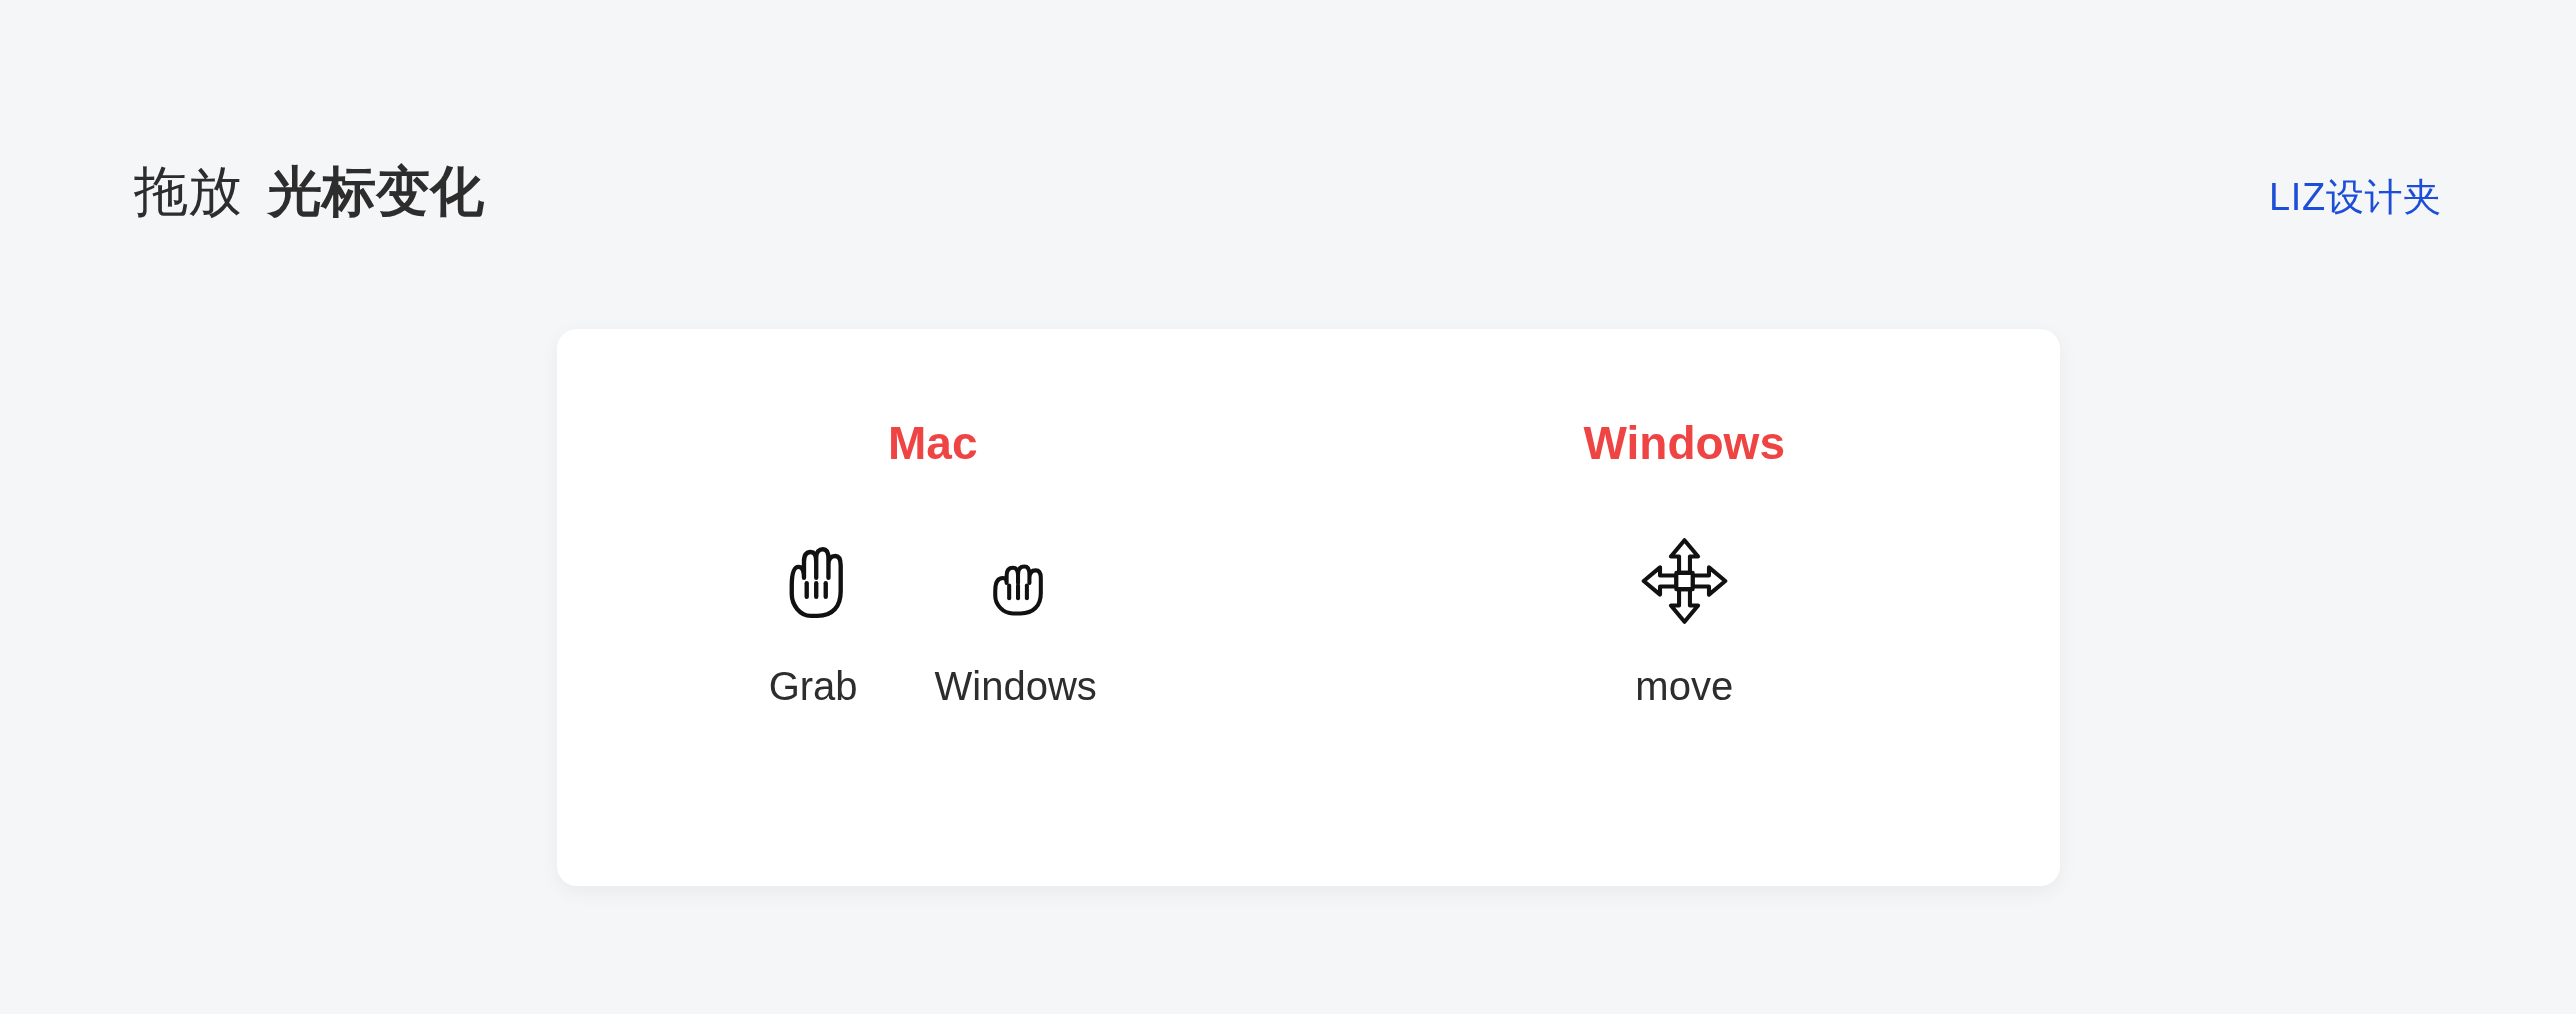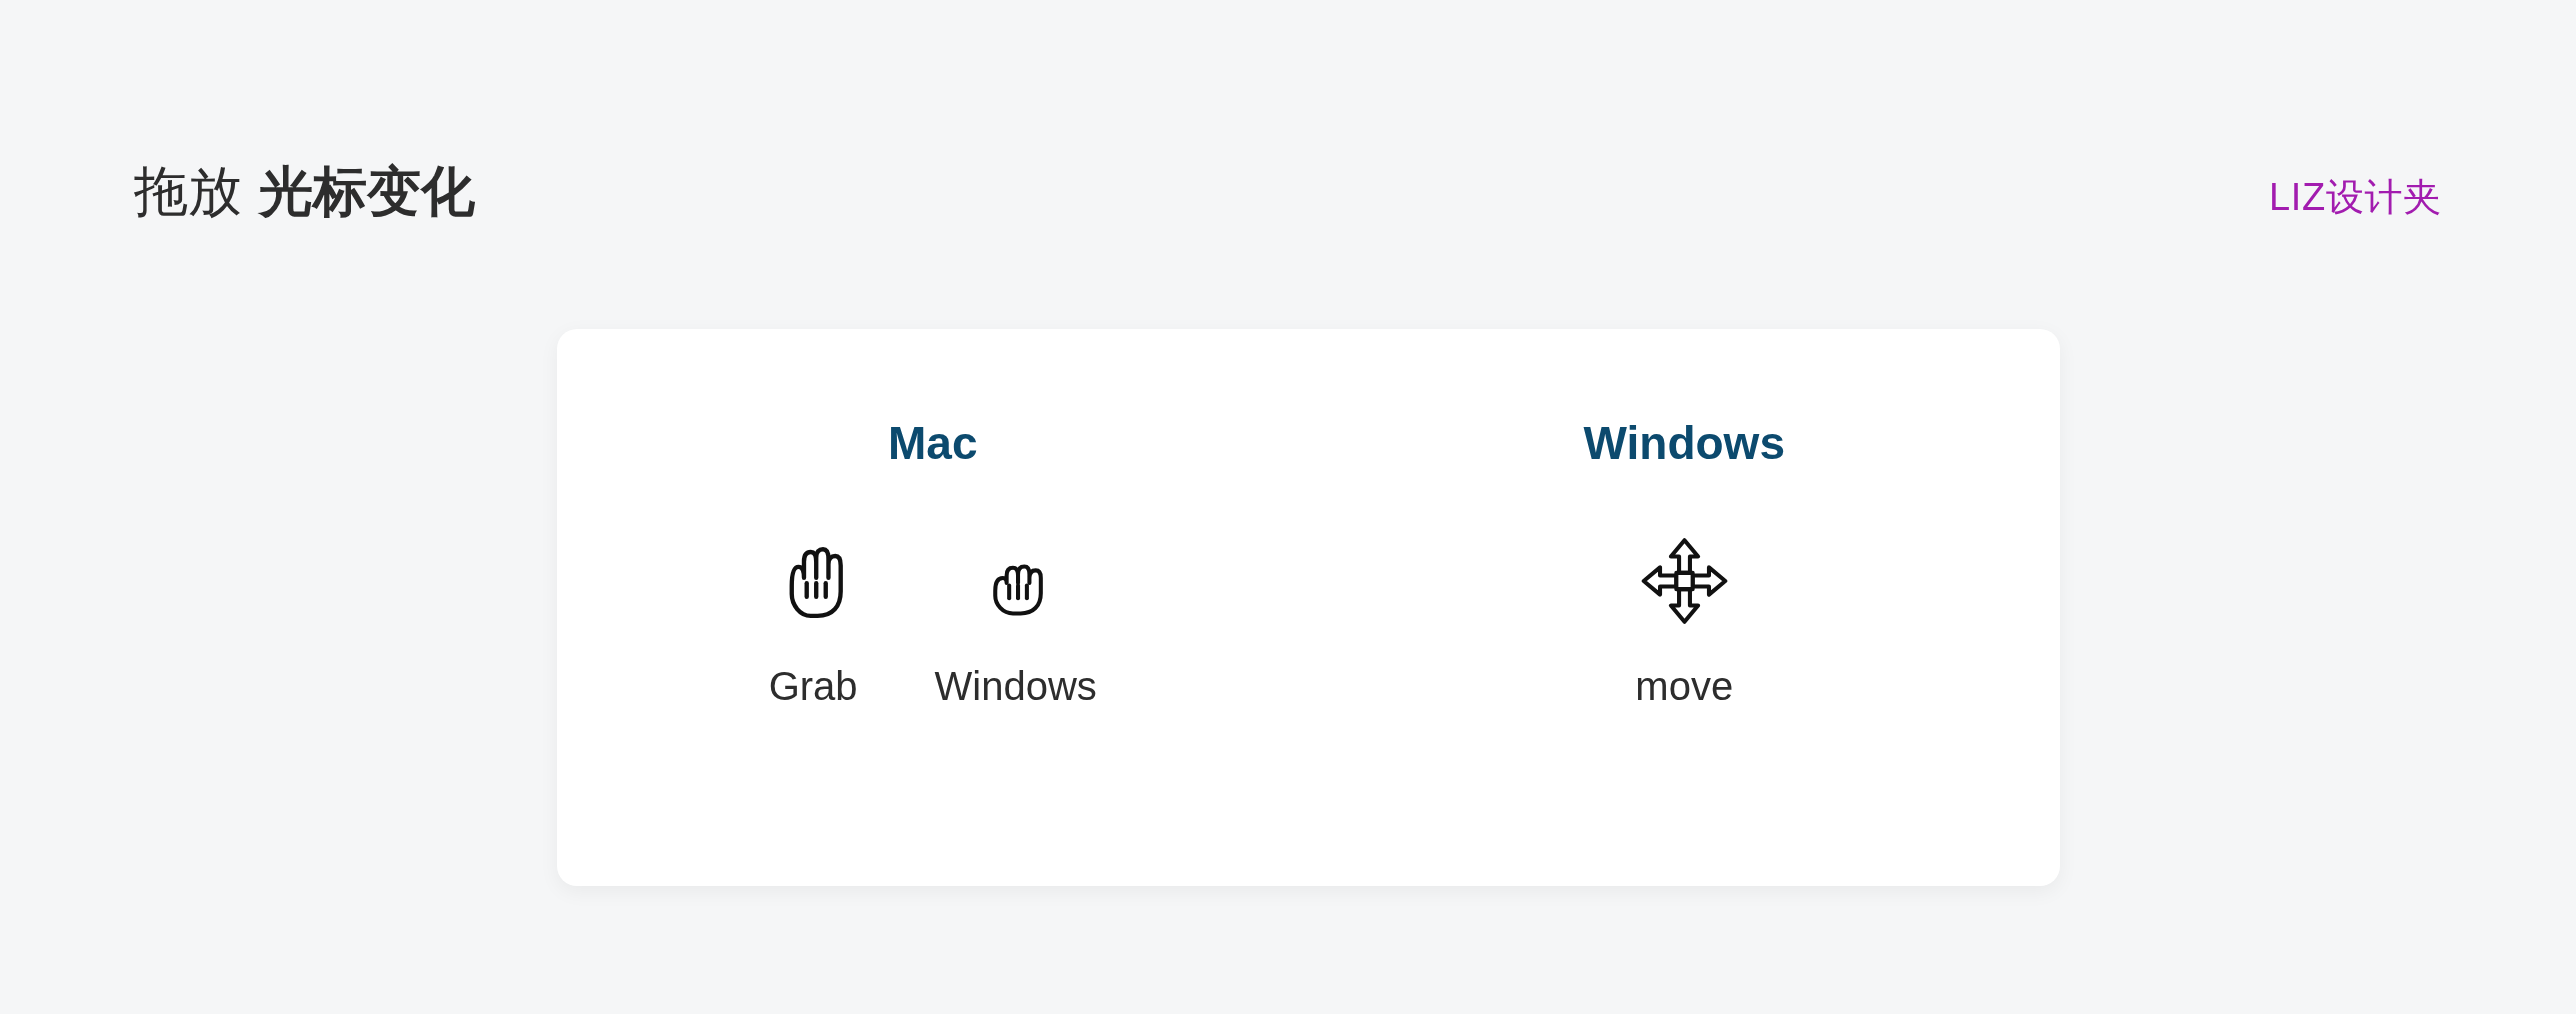--- a/index.html
+++ b/index.html
@@ -17,37 +17,37 @@
     top: 114px;
     left: 134px;
     right: 134px;
     display: flex;
     justify-content: space-between;
     align-items: baseline;
   }
   .title-group {
     display: flex;
     align-items: baseline;
-    gap: 17px;
+    gap: 26px;
   }
   .title-prefix {
     font-size: 54px;
     font-weight: 400;
     color: #2d2d2d;
   }
   .title-main {
     font-size: 54px;
     font-weight: 700;
     color: #2d2d2d;
     margin-top: 42px;
   }
   .watermark {
     font-size: 38px;
     font-weight: 400;
-    color: #a21caf;
+    color: #1d4ed8;
     letter-spacing: 0.7px;
   }
   .card {
     position: absolute;
     left: 557px;
     top: 329px;
     width: 1503px;
     height: 557px;
     background: #ffffff;
     border-radius: 20px;
@@ -58,21 +58,21 @@
   .col {
     flex: 1;
     display: flex;
     flex-direction: column;
     align-items: center;
     padding-top: 87px;
   }
   .col-heading {
     font-size: 46px;
     font-weight: 700;
-    color: #0c4a6e;
+    color: #ef4444;
     margin-bottom: 67px;
   }
   .cursor-row {
     display: flex;
     flex-direction: row;
     gap: 77px;
     align-items: flex-start;
   }
   .cursor-item {
     display: flex;

